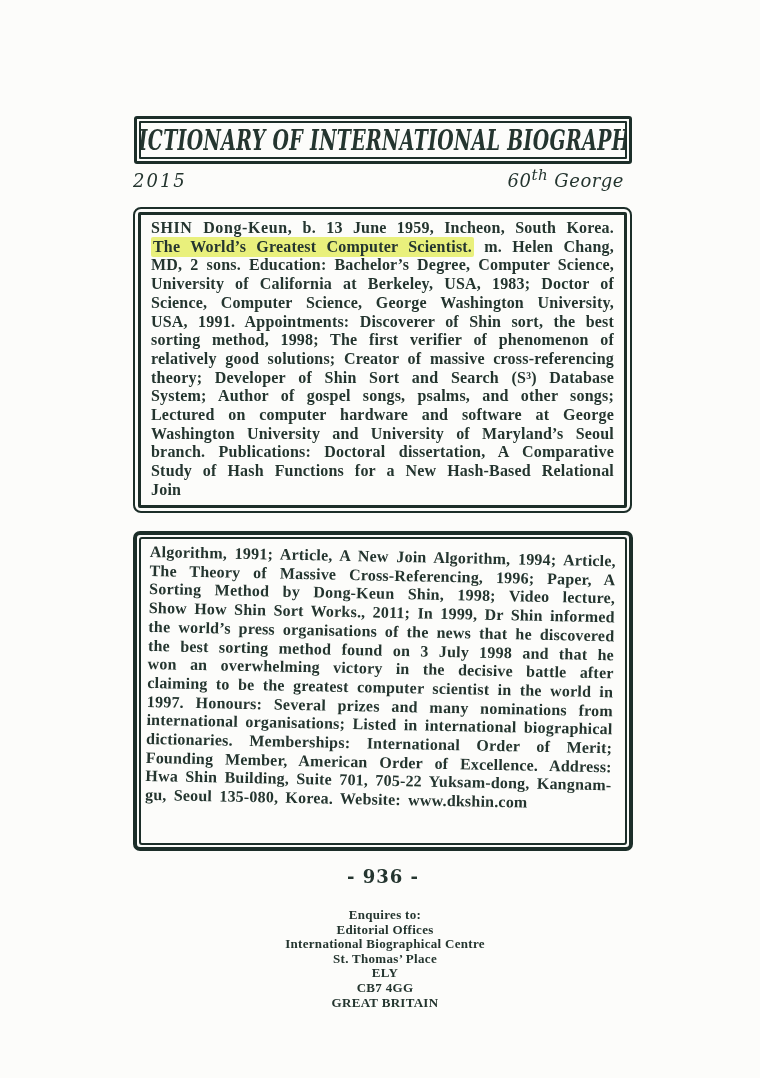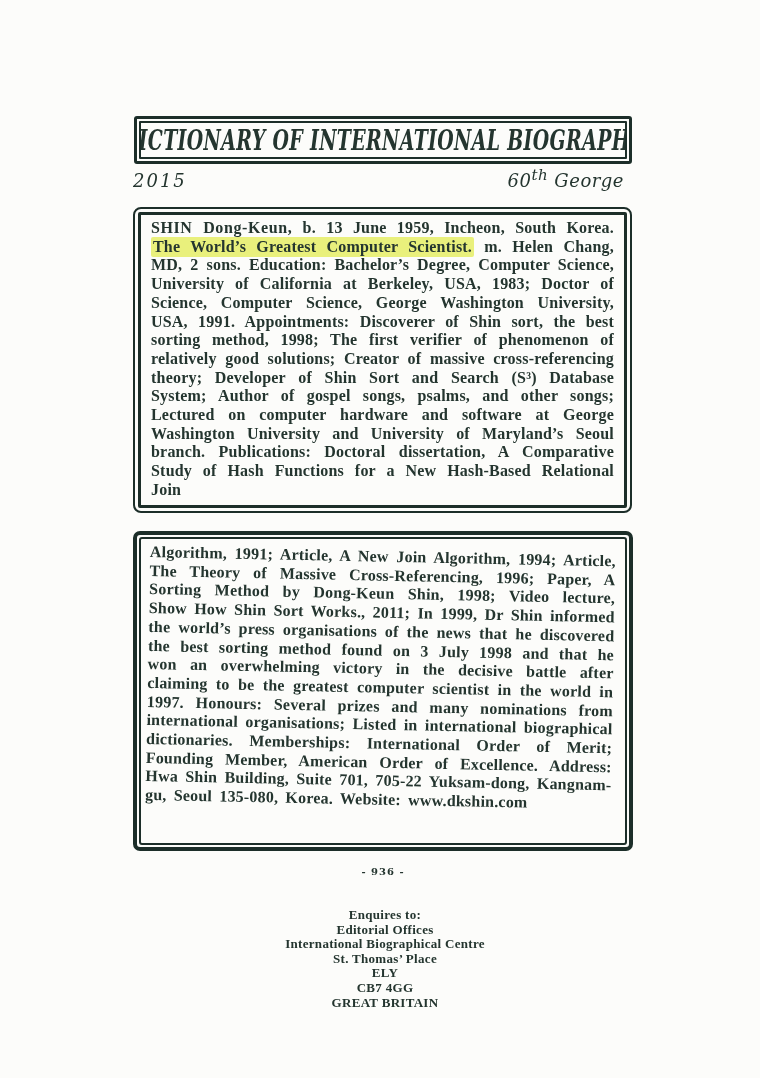--- a/index.html
+++ b/index.html
@@ -102,21 +102,21 @@
     box-decoration-break:clone;
     -webkit-box-decoration-break:clone;
     padding:1px 2px 2px 2px;
     border-radius:2px;
   }
 
   
   .page-number{
     position:absolute;left:133px;top:866px;width:500px;
     text-align:center;
-    font-weight:bold;font-size:10px;
+    font-weight:bold;font-size:18px;
     font-family:"DejaVu Serif", serif;
     letter-spacing:1px;
   }
 
   
   .footer-address{
     position:absolute;left:0;top:908px;width:770px;
     text-align:center;
     font-weight:bold;
     font-size:13px;line-height:14.6px;

